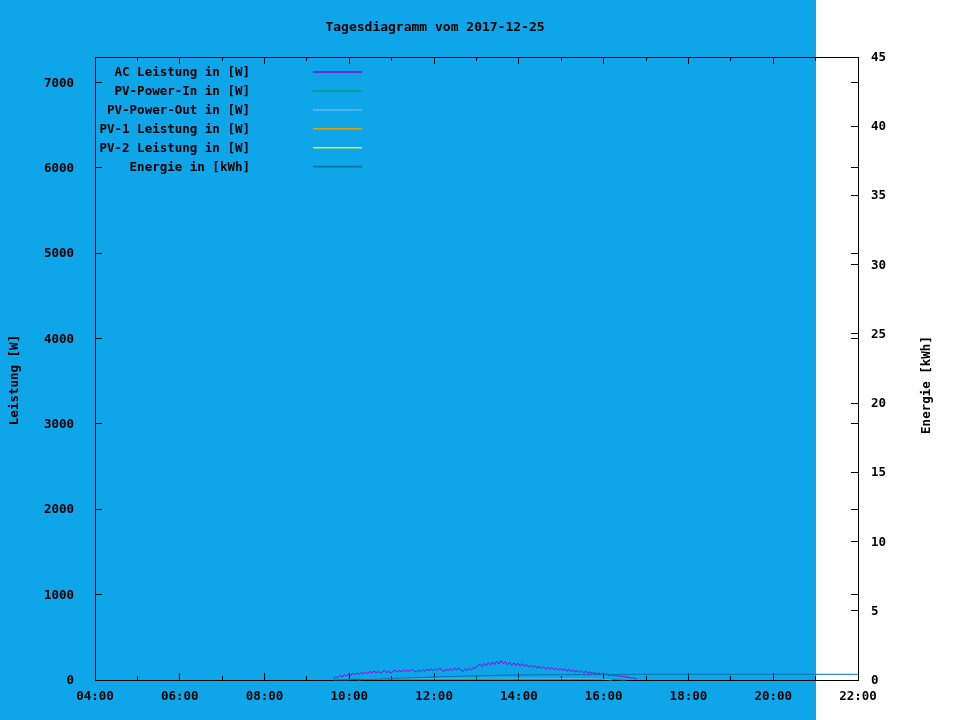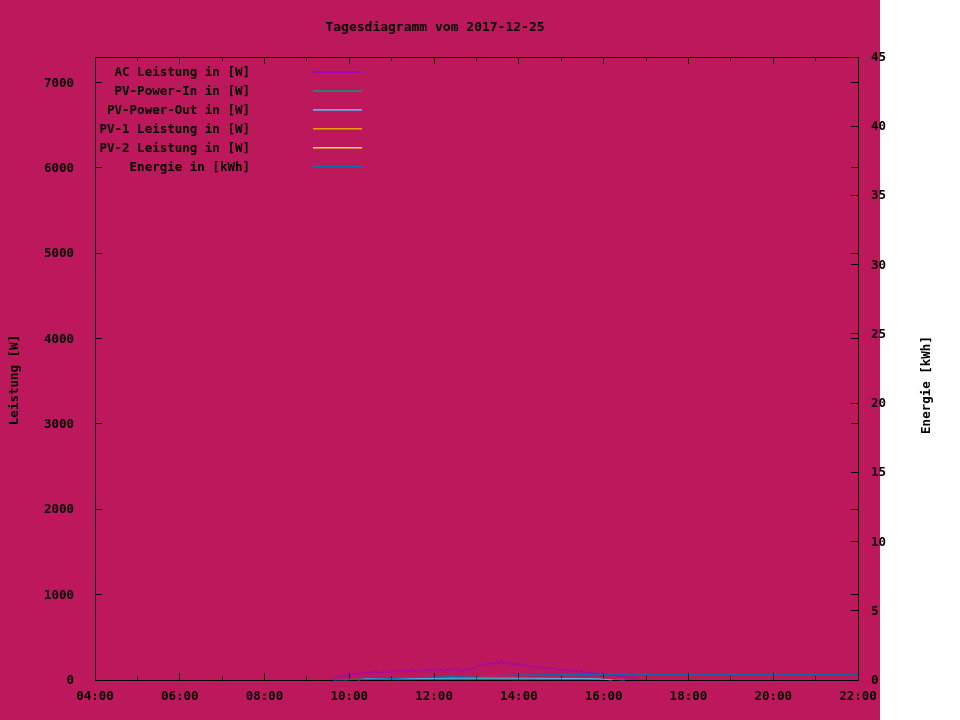--- a/index.html
+++ b/index.html
@@ -1,16 +1,16 @@
 <!DOCTYPE html>
 <html><head>
 <meta charset="utf-8">
 <style>
   html,body{margin:0;padding:0;background:#ffffff;}
-  .stage{width:880px;height:720px;position:relative;background:#be185d;}
+  .stage{width:816px;height:720px;position:relative;background:#0ea5e9;}
   svg text{
     font-family:"DejaVu Sans Mono","Liberation Mono",monospace;
     font-weight:bold;
     fill:#000000;
     font-size:12.5px;
   }
   svg .title-text{font-size:13px;}
   .axis-stroke{stroke:#000000;stroke-width:1;fill:none;shape-rendering:crispEdges;}
 </style>
 </head>

